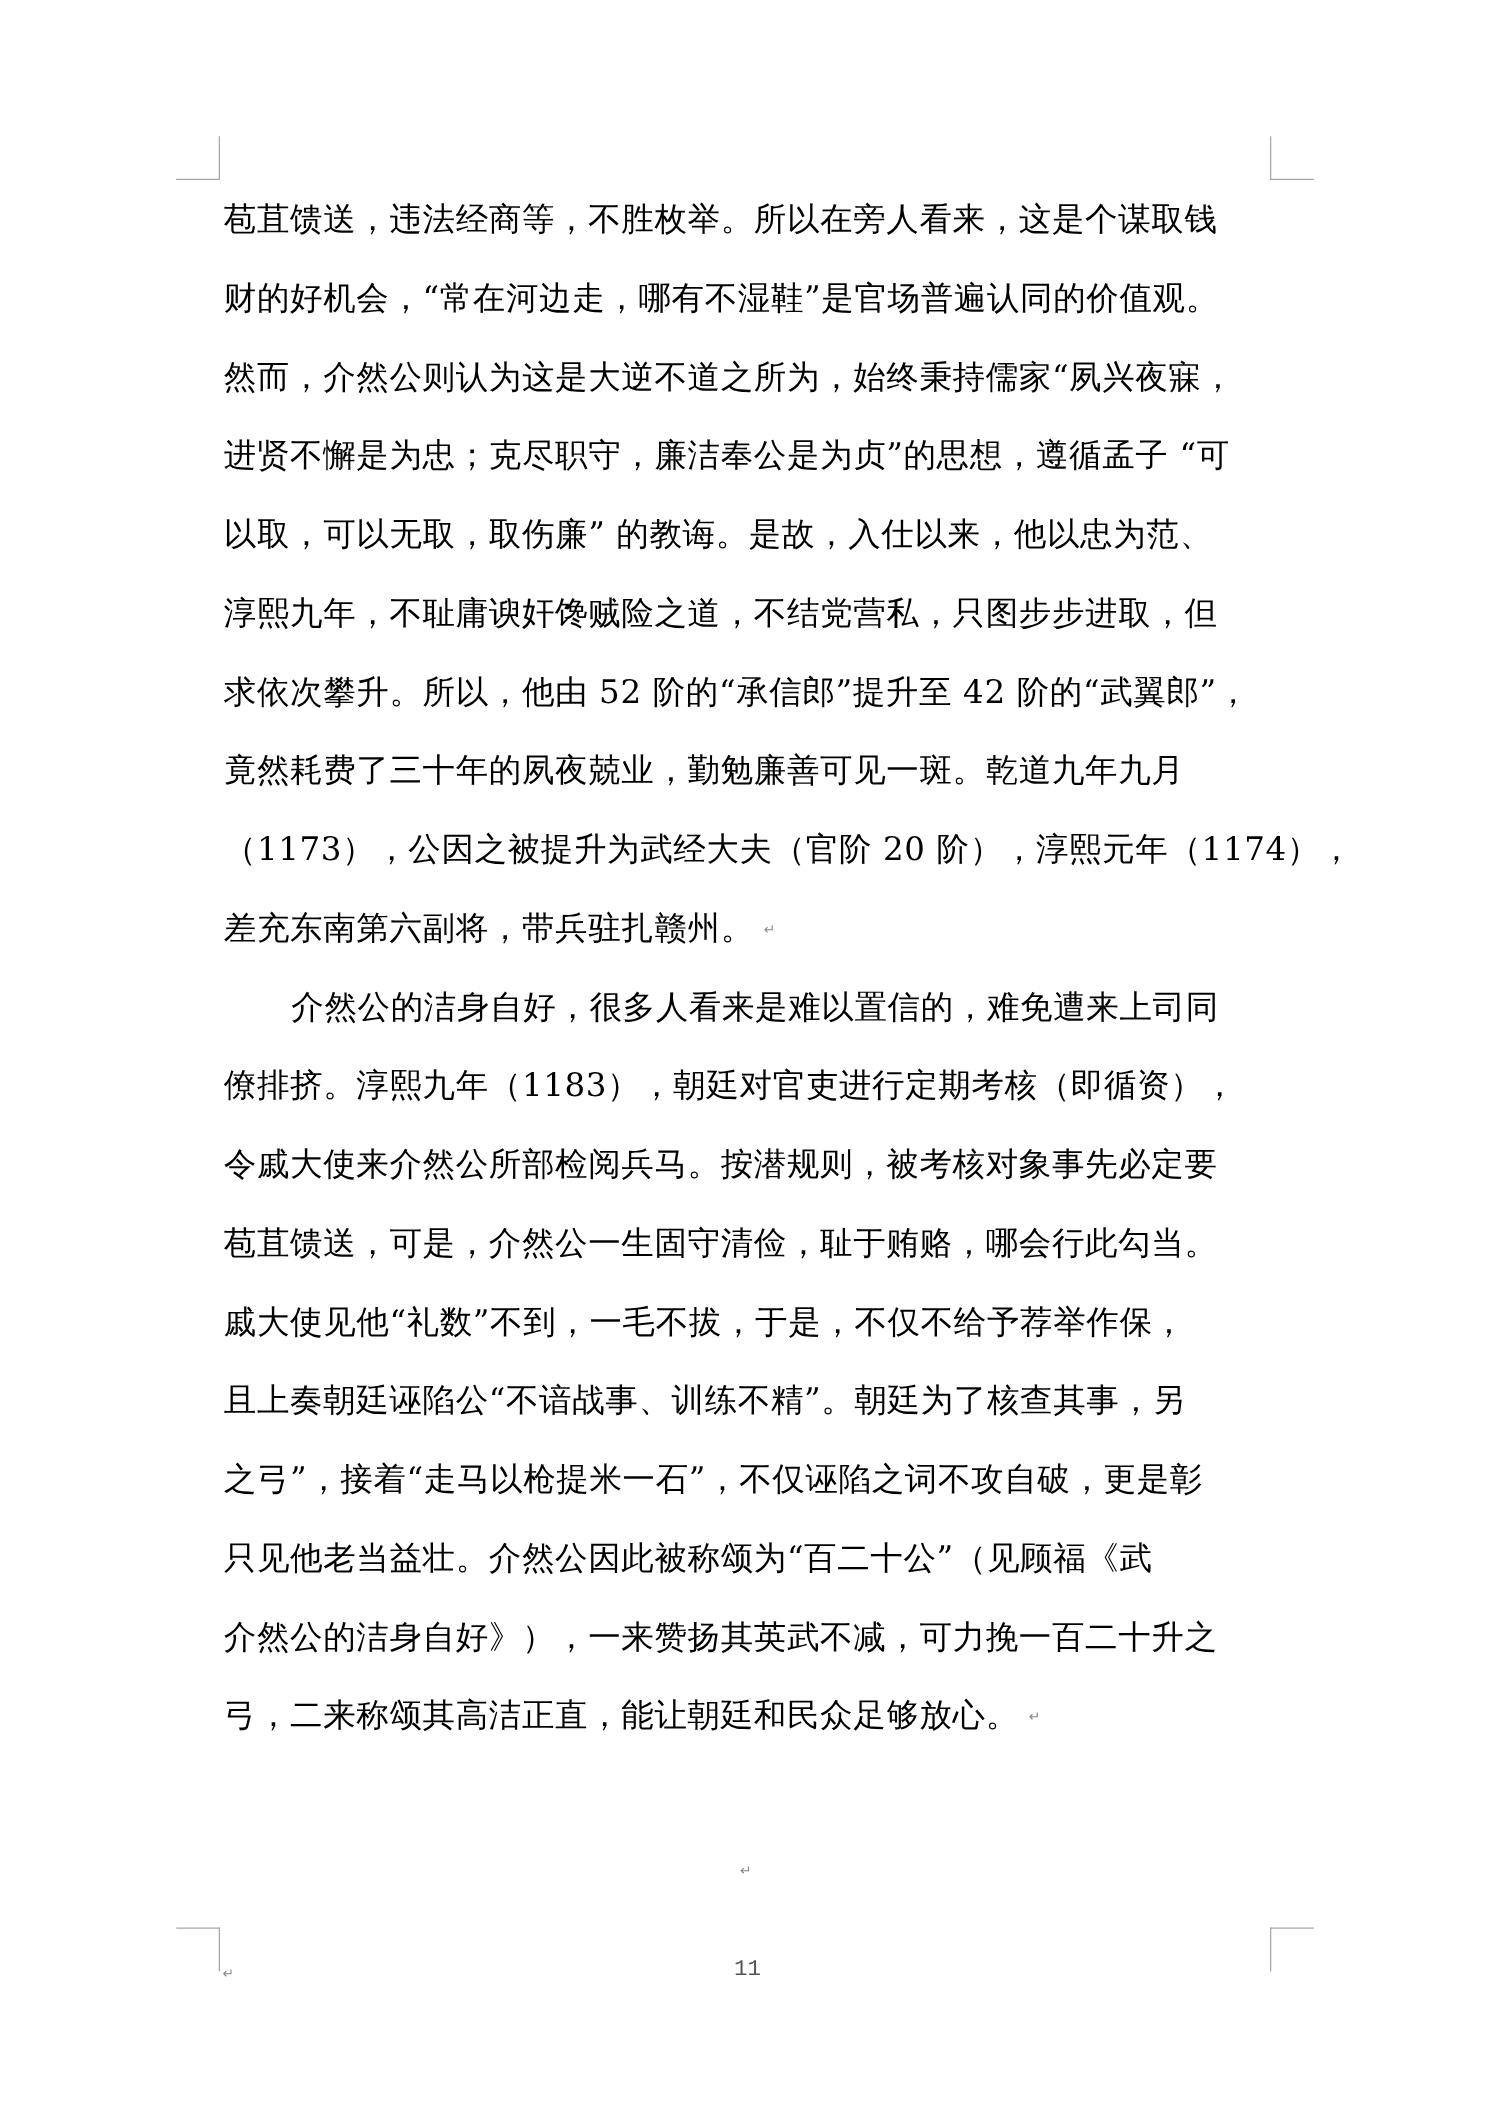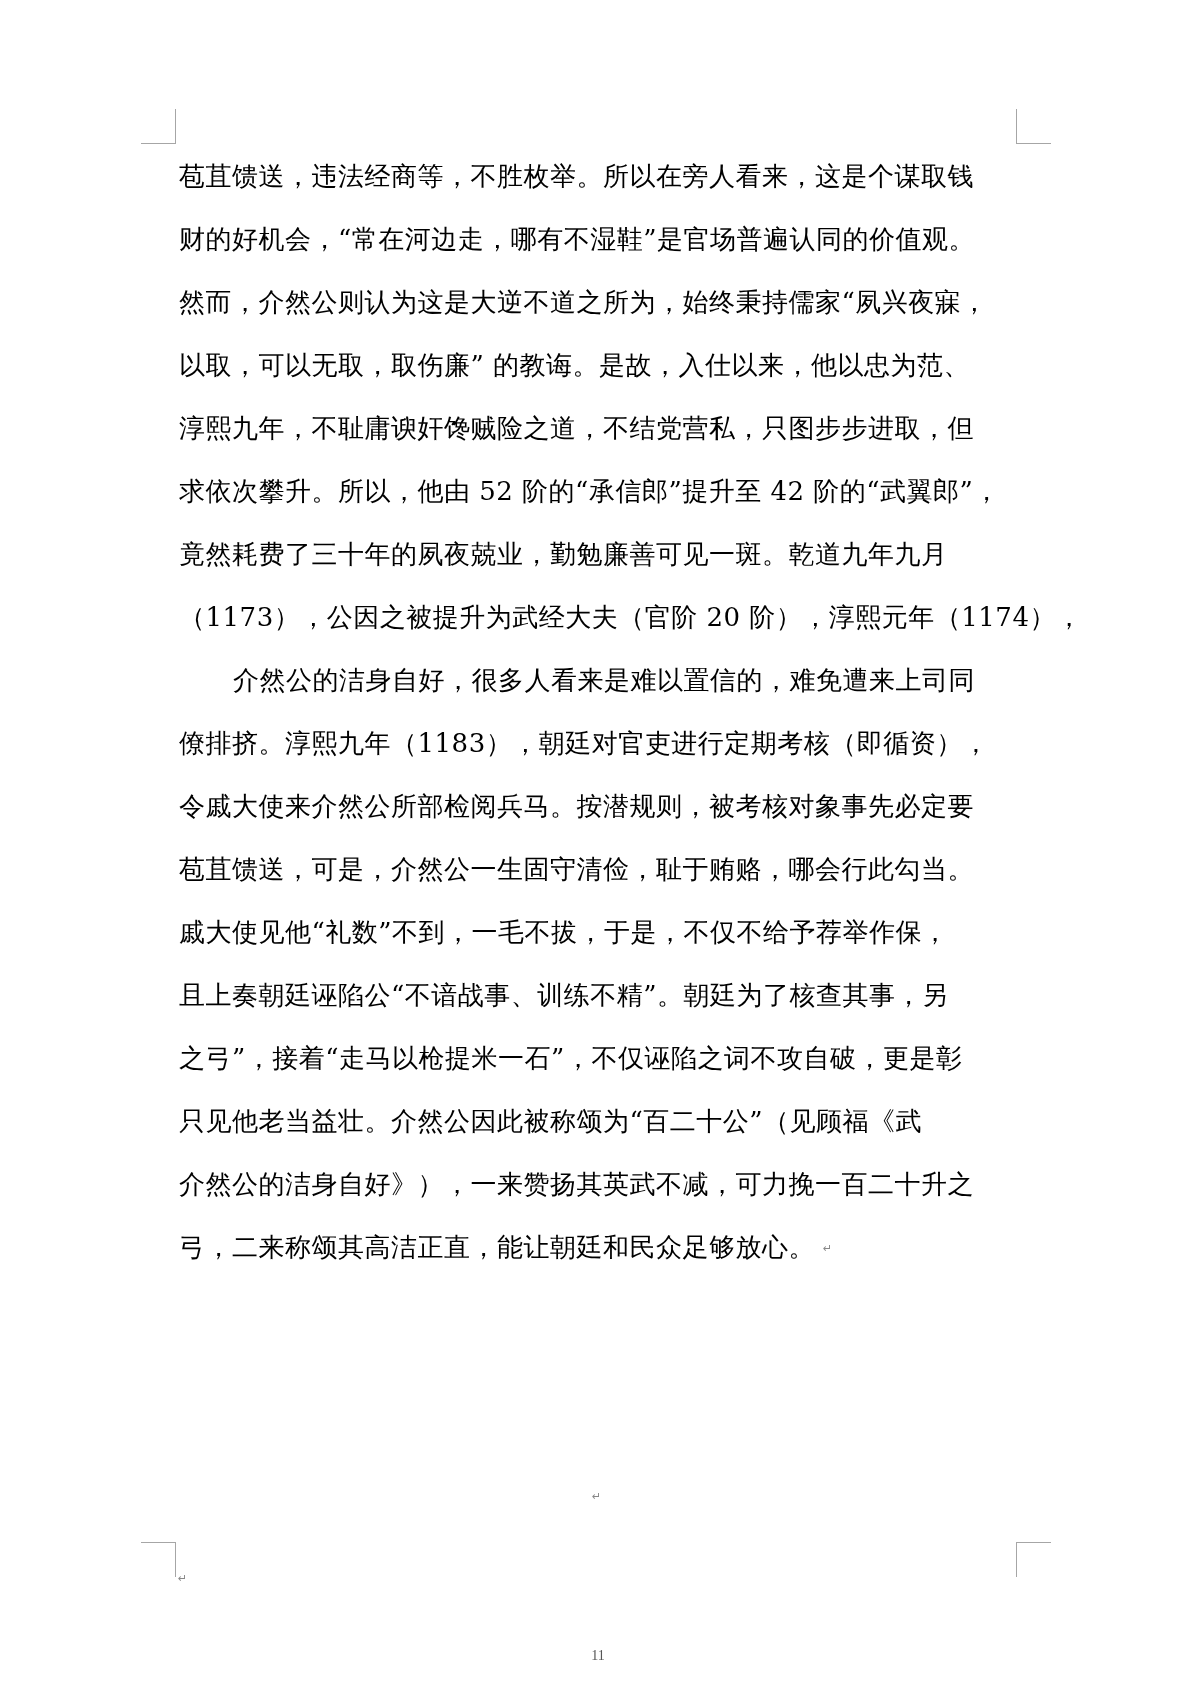--- a/index.html
+++ b/index.html
@@ -68,48 +68,50 @@
     position: absolute;
     left: 178px;
     top: 1572px;
     font-family: "DejaVu Sans", sans-serif;
     font-size: 11px;
     color: #888;
   }
   .page-number {
     position: absolute;
     left: 583px;
-    top: 1648px;
+    top: 1566px;
     width: 30px;
     text-align: center;
-    font-family: Liberation Serif, serif;
-    font-size: 14px;
+    font-family: Liberation Mono, monospace;
+    font-size: 18px;
     color: #555;
   }
 </style>
 </head>
 <body>
 
 <div class="page">
   <div class="corner tl"></div>
   <div class="corner tr"></div>
   <div class="corner bl"></div>
   <div class="corner br"></div>
 
   <div class="body-text">
 
     <div class="paragraph">
       <div class="line">苞苴馈送，违法经商等，不胜枚举。所以在旁人看来，这是个谋取钱</div>
       <div class="line">财的好机会，“常在河边走，哪有不湿鞋”是官场普遍认同的价值观。</div>
       <div class="line">然而，介然公则认为这是大逆不道之所为，始终秉持儒家“夙兴夜寐，</div>
+      <div class="line">进贤不懈是为忠；克尽职守，廉洁奉公是为贞”的思想，遵循孟子 “可</div>
       <div class="line">以取，可以无取，取伤廉” 的教诲。是故，入仕以来，他以忠为范、</div>
       <div class="line">淳熙九年，不耻庸谀奸馋贼险之道，不结党营私，只图步步进取，但</div>
       <div class="line">求依次攀升。所以，他由 52 阶的“承信郎”提升至 42 阶的“武翼郎”，</div>
       <div class="line">竟然耗费了三十年的夙夜兢业，勤勉廉善可见一斑。乾道九年九月</div>
       <div class="line">（1173），公因之被提升为武经大夫（官阶 20 阶），淳熙元年（1174），</div>
+      <div class="line"><span>差充东南第六副将，带兵驻扎赣州。</span><span class="pmark">↵</span></div>
     </div>
 
     <div class="paragraph">
       <div class="line indent">介然公的洁身自好，很多人看来是难以置信的，难免遭来上司同</div>
       <div class="line">僚排挤。淳熙九年（1183），朝廷对官吏进行定期考核（即循资），</div>
       <div class="line">令戚大使来介然公所部检阅兵马。按潜规则，被考核对象事先必定要</div>
       <div class="line">苞苴馈送，可是，介然公一生固守清俭，耻于贿赂，哪会行此勾当。</div>
       <div class="line">戚大使见他“礼数”不到，一毛不拔，于是，不仅不给予荐举作保，</div>
       <div class="line">且上奏朝廷诬陷公“不谙战事、训练不精”。朝廷为了核查其事，另</div>
       <div class="line">之弓”，接着“走马以枪提米一石”，不仅诬陷之词不攻自破，更是彰</div>

